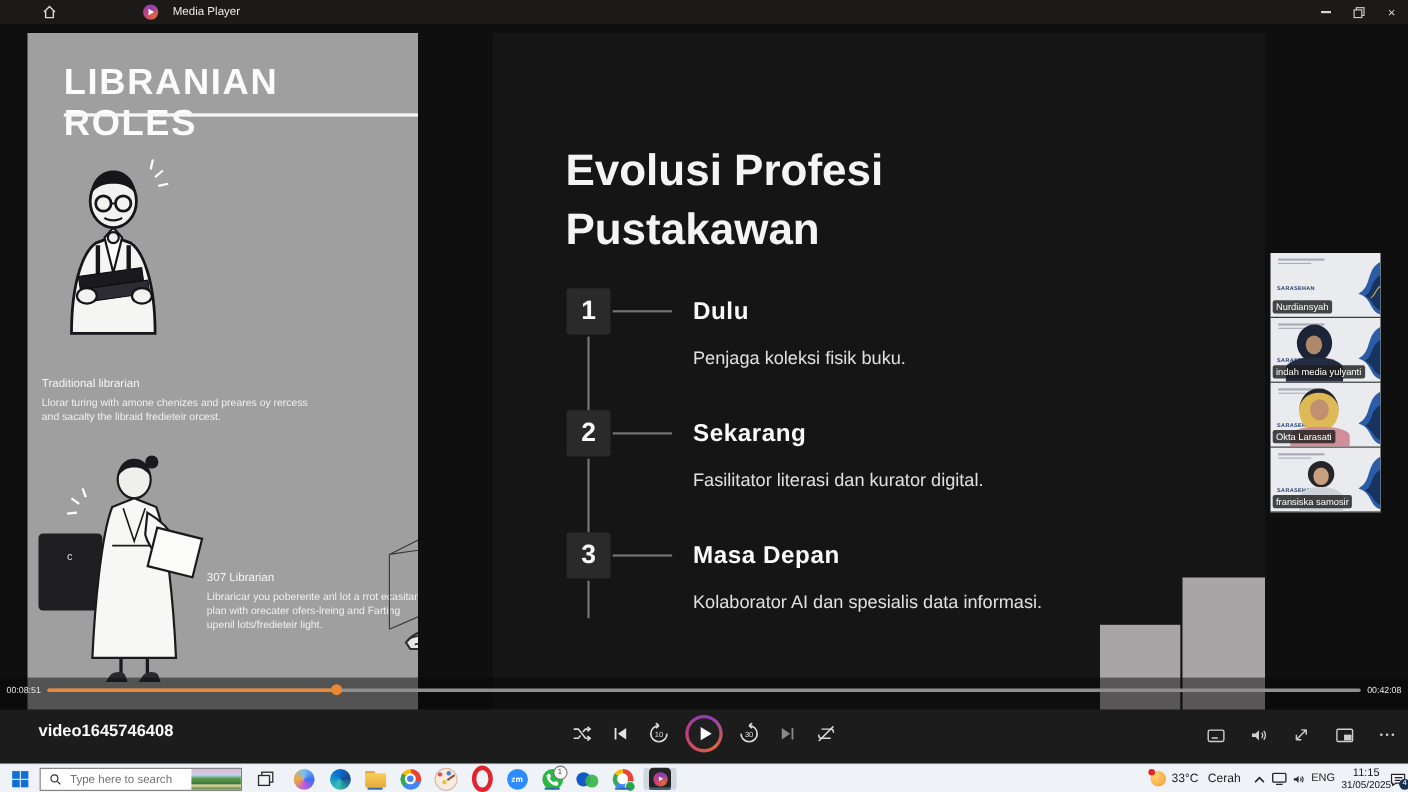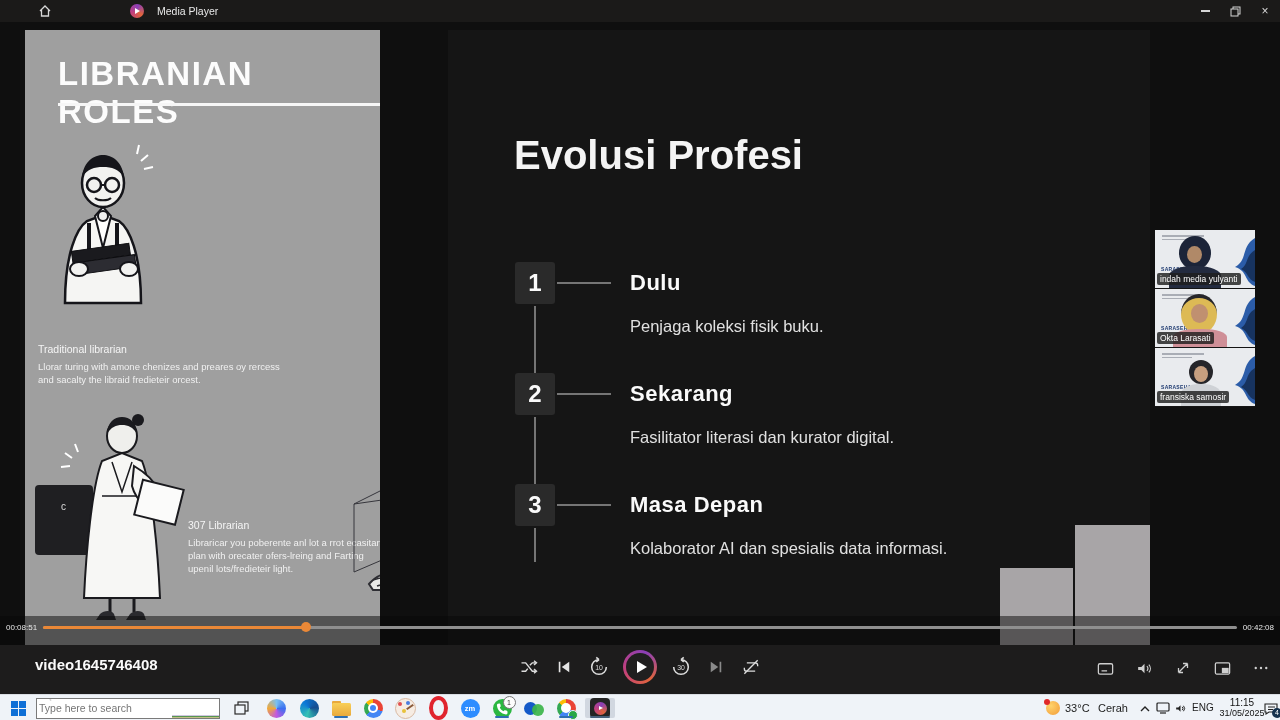--- a/index.html
+++ b/index.html
@@ -80,21 +80,21 @@
     background:conic-gradient(from 140deg,#e0643c,#c2407c,#8a3fb8,#e0643c);
     display:flex;align-items:center;justify-content:center;}
   .play-inner{width:28px;height:28px;border-radius:50%;background:#201f1f;display:flex;align-items:center;justify-content:center;}
   .play-tri{width:0;height:0;border-left:10px solid #fff;border-top:6px solid transparent;border-bottom:6px solid transparent;margin-left:3px;}
   .chrome-right{position:absolute;right:8px;top:12px;display:flex;gap:17px;align-items:center;}
 
   
   .taskbar{position:absolute;left:0;top:694px;width:1280px;height:26px;background:#eff3f8;border-top:1px solid #d9dde3;}
   .tk{position:absolute;top:3px;width:26px;height:20px;display:flex;align-items:center;justify-content:center;cursor:pointer;}
   .search{position:absolute;left:36px;top:3px;width:182px;height:19px;background:#fff;border:1px solid #7a7a7a;
-    display:flex;align-items:flex-start;overflow:hidden;cursor:text;flex-direction:column;}
+    display:flex;align-items:center;overflow:hidden;cursor:text;}
   .search input{border:none;outline:none;font-size:10.5px;color:#555;width:108px;font-family:"Liberation Sans",sans-serif;background:transparent;}
   .scenic{width:47px;height:19px;margin-left:auto;
     background:linear-gradient(180deg,#e8b7cd 0%,#bcd4ee 30%,#5e9c55 45%,#3f7a3e 70%,#e6d49a 78%,#4c7c44 100%);}
   .tb-ind{position:absolute;bottom:0;left:6px;width:14px;height:2.5px;border-radius:2px;background:#2f6fb2;}
   .circle{border-radius:50%;}
   .badge{position:absolute;right:-4px;top:-3px;width:11px;height:11px;border-radius:50%;background:#fdfdfd;
     border:1px solid #777;color:#333;font-size:7px;display:flex;align-items:center;justify-content:center;}
   .tray-text{position:absolute;top:7px;font-size:11px;color:#1c1c1c;}
   .clock{position:absolute;left:1216px;top:2px;width:52px;text-align:center;color:#111;cursor:pointer;}
   .clock .t{font-size:10px;line-height:11px;}
@@ -210,20 +210,21 @@
           <path d="M36 30c10-12 26-14 34-6l-6 12H40z"></path>
           <path d="M64 26c10-12 26-14 22-2l-4 10H66z"></path>
         </g>
         <path d="M10 30l28-8M14 36l28-8M44 26l28-8M48 32l26-8" stroke="#2e2e33" stroke-width="1.5"></path>
       </svg>
     </div>
 
     <div class="slide-right">
       <div class="slide-title">
         <div>Evolusi Profesi</div>
+        <div>Pustakawan</div>
       </div>
 
       <div class="tl-num" style="top:232px">1</div>
       <div class="tl-hline" style="top:252px"></div>
       <div class="tl-vline" style="top:276px;height:67px"></div>
       <div class="tl-title" style="top:240px">Dulu</div>
       <div class="tl-desc" style="top:287px">Penjaga koleksi fisik buku.</div>
 
       <div class="tl-num" style="top:343px">2</div>
       <div class="tl-hline" style="top:363px"></div>
@@ -235,20 +236,33 @@
       <div class="tl-hline" style="top:474px"></div>
       <div class="tl-vline" style="top:498px;height:34px"></div>
       <div class="tl-title" style="top:462px">Masa Depan</div>
       <div class="tl-desc" style="top:509px">Kolaborator AI dan spesialis data informasi.</div>
 
       <div class="bar" style="left:552px;top:538px;width:73px;height:84px"></div>
       <div class="bar" style="left:627px;top:495px;width:75px;height:127px"></div>
     </div>
 
     <div class="pp">
+      <div class="tile">
+        <div class="tile-lines">
+            <i></i>
+            <i></i>
+          </div>
+        <svg class="swoosh" width="34" height="58" viewBox="0 0 34 58">
+          <path d="M34 8C20 16 27 30 14 37c13 4 9 15 20 19z" fill="#2b5ca8"></path>
+          <path d="M34 20c-10 6-6 14-14 19 8 4 6 10 14 13z" fill="#17335f"></path>
+          <path d="M34 30c-6 4-4 8-9 11" stroke="#d4b04a" fill="none"></path>
+        </svg>
+        <div class="sara" style="top:30px">SARASEHAN</div>
+        <div class="pname">Nurdiansyah</div>
+      </div>
 
       <div class="tile">
         <div class="tile-lines">
             <i></i>
             <i></i>
           </div>
         <svg class="swoosh" width="34" height="58" viewBox="0 0 34 58">
           <path d="M34 8C20 16 27 30 14 37c13 4 9 15 20 19z" fill="#2b5ca8"></path>
           <path d="M34 20c-10 6-6 14-14 19 8 4 6 10 14 13z" fill="#17335f"></path>
         </svg>

